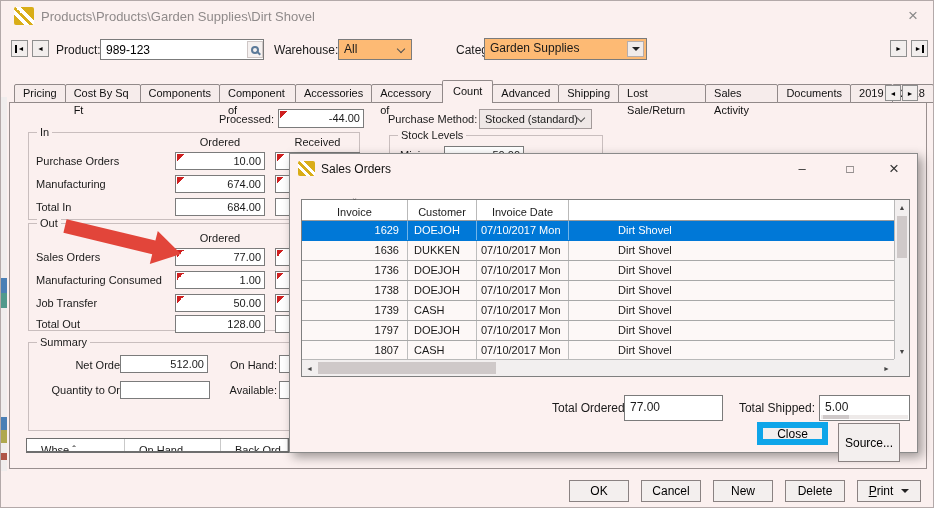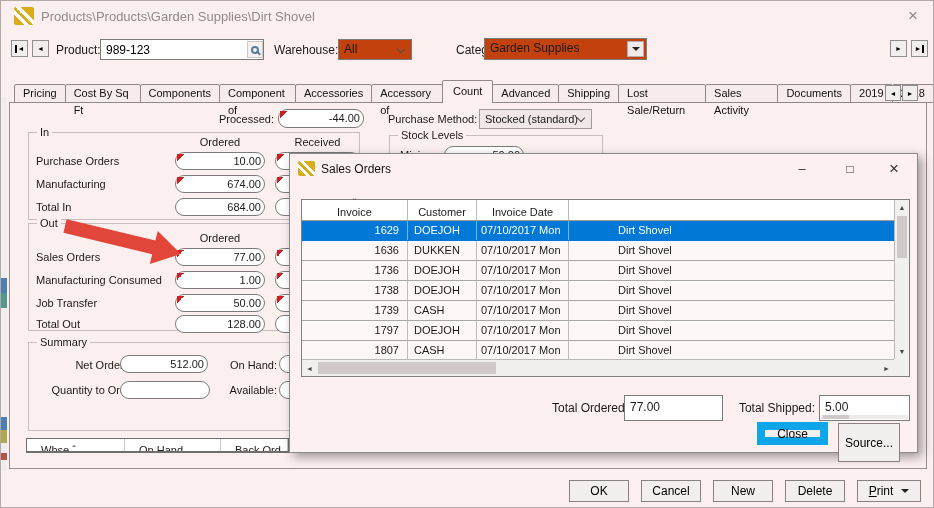--- a/index.html
+++ b/index.html
@@ -29,21 +29,21 @@
 
   .toplabel { position:absolute; font-size:12px; }
   .text-input { position:absolute; background:#fff; border:1px solid #7b7b7b; font-size:12px;
                 padding:0 20px 0 5px; font-family:inherit; }
   .search-btn { position:absolute; left:246px; top:40px; width:16px; height:17px; background:#f5f1f0;
                 border:1px solid #cfc7c6; display:flex; align-items:center; justify-content:center; }
   .mag { width:8px; height:8px; border:2px solid #5b7a99; border-radius:50%; position:relative; }
   .mag::after { content:""; position:absolute; width:5px; height:2px; background:#5b7a99;
                 transform:rotate(45deg); right:-4px; bottom:-2px; }
 
-  .combo { position:absolute; background:#c2410c; border:1px solid #7b7b7b; }
+  .combo { position:absolute; background:#fdba74; border:1px solid #7b7b7b; }
   .combo .cv { font-size:12px; line-height:19px; padding-left:5px; display:block; }
   .chev { position:absolute; right:7px; top:6px; width:6px; height:6px;
           border-right:1px solid #505050; border-bottom:1px solid #505050; transform:rotate(45deg); }
   .dd-btn { position:absolute; right:2px; top:2px; bottom:2px; width:17px; background:#f0ebea;
             border:1px solid #b5adad; display:flex; align-items:center; justify-content:center; }
   .tri-dn { width:0; height:0; border-left:4px solid transparent; border-right:4px solid transparent;
             border-top:4px solid #222; }
 
   
   #tabs { position:absolute; left:13px; top:79px; height:23px; display:flex; align-items:flex-end; z-index:2; }
@@ -52,21 +52,21 @@
   .tab.active { height:23px; line-height:20px; background:#fbf0ef; border-bottom:none;
                 position:relative; z-index:3; padding:0 10px; }
   .tab-scroll { position:absolute; top:84px; width:16px; height:16px; z-index:2; }
 
   #panel { left:8px; top:101px; width:918px; height:367px; border:1px solid #998f8f; z-index:1; }
 
   
   .flabel { position:absolute; font-size:11px; white-space:nowrap; }
   .field { position:absolute; background:#fff; border:1px solid #7b7b7b; font-size:11px;
            line-height:15px; padding:1px 3px 0 3px; }
-  .field.num { text-align:right;border-radius:9px; }
+  .field.num { text-align:right; }
   .tri { position:absolute; top:1px; left:1px; width:7px; height:7px;
          background:linear-gradient(135deg,#ce2020 50%,transparent 50%); }
   .grp { position:absolute; border:1px solid #c9bebe; }
   .gtitle { position:absolute; top:-7px; left:8px; background:#fbf0ef; padding:0 3px; font-size:11px; }
   .colhdr { position:absolute; font-size:11px; text-align:center; }
   .pm-combo { position:absolute; left:478px; top:108px; width:113px; height:20px; background:#efe8e7;
               border:1px solid #a39a9a; }
   .pm-combo .cv { font-size:11px; line-height:18px; padding-left:5px; display:block; }
 
   
@@ -117,21 +117,21 @@
 
   .dlg-label { position:absolute; font-size:12px; text-align:right; }
   .big-field { position:absolute; background:#fff; border:1px solid #7b7b7b; font-size:12px;
                padding:4px 0 0 5px; }
   .mini-sb { position:absolute; left:1px; right:1px; bottom:1px; height:4px; background:#eeeae9; }
   .mini-sb::after { content:""; position:absolute; left:2px; top:0; width:26px; height:4px; background:#cfc9c9; }
 
   .win-btn { height:22px; background:#f3efee; border:1px solid #8a8282; font-size:12px;
              font-family:inherit; color:#000; display:inline-flex; align-items:center; justify-content:center; }
   #dlg-close-btn { position:absolute; left:467px; top:268px; width:71px; height:23px;
-                   border:8px solid #0ea5e9; }
+                   border:6px solid #0ea5e9; }
   #dlg-source-btn { position:absolute; left:548px; top:269px; width:62px; height:39px; }
   #footer-btns { position:absolute; left:568px; top:479px; display:flex; gap:12px; }
   #footer-btns .win-btn { width:60px; } #footer-btns .win-btn:last-child { width:64px; }
   .menu-caret { width:0; height:0; border-left:4px solid transparent; border-right:4px solid transparent;
                 border-top:4px solid #222; margin-left:8px; }
 </style>
 </head>
 <body>
 
 <div id="win">

